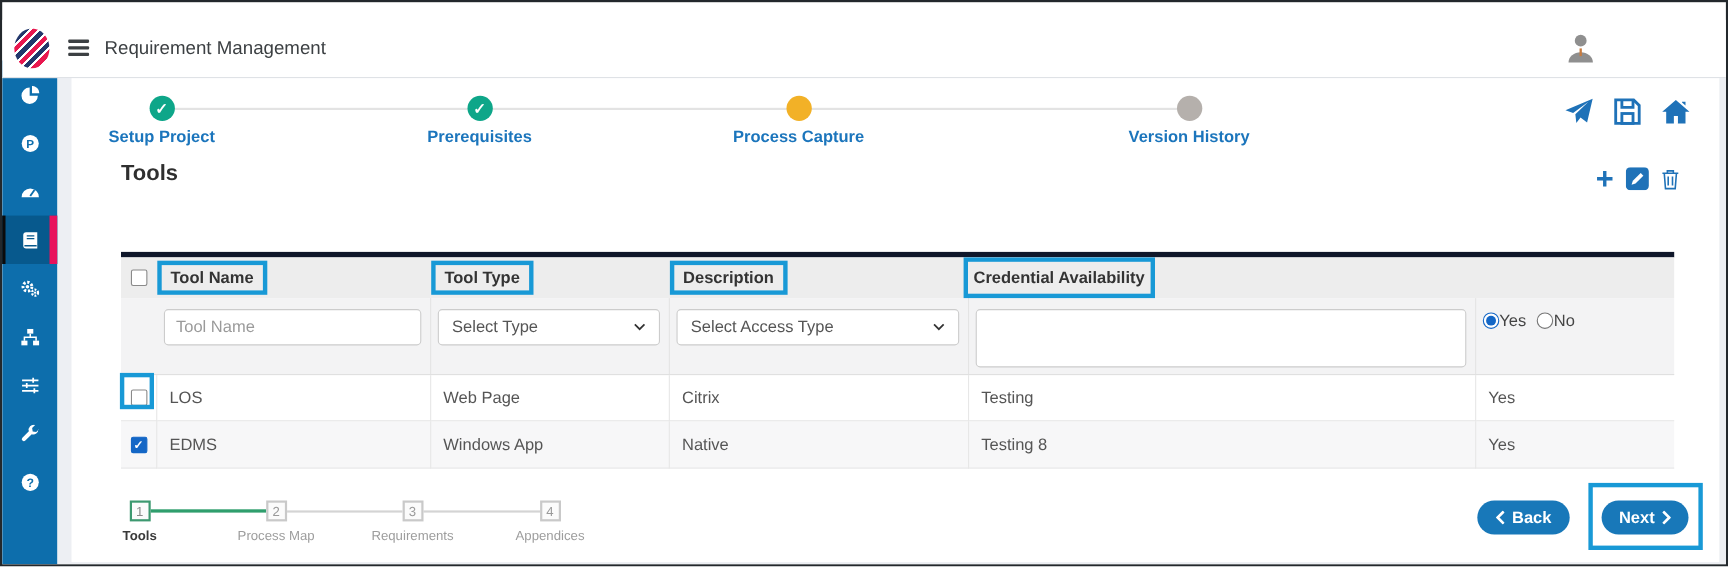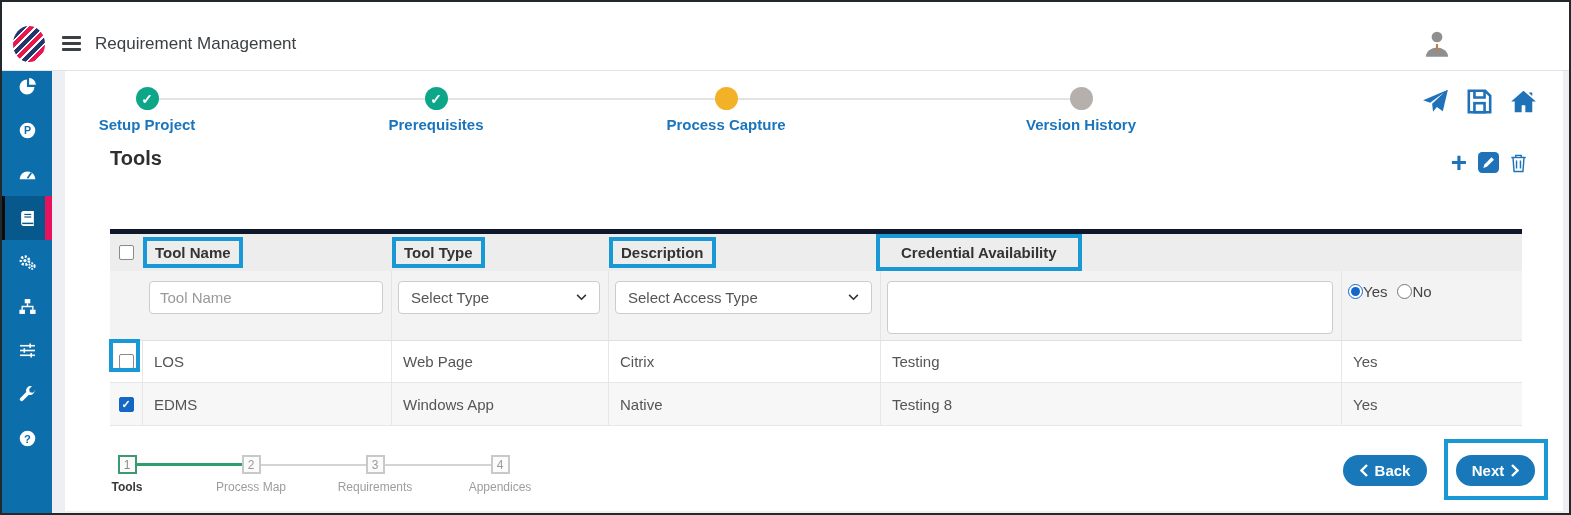--- a/index.html
+++ b/index.html
@@ -253,21 +253,21 @@
           <div class="tcell">
               <span class="annot hl">Tool Name</span>
             </div>
           <div class="tcell">
               <span class="annot hl">Tool Type</span>
             </div>
           <div class="tcell">
               <span class="annot hl">Description</span>
             </div>
           <div class="tcell" style="position:relative;">
-              <span class="annot hl" style="margin-left:-5px; white-space:nowrap; padding:6px 21px;">Credential Availability</span>
+              <span class="annot hl" style="margin-left:-5px; white-space:nowrap; padding:6px 5px;">Credential Availability</span>
             </div>
         </div>
 
         <div class="trow filter-row">
           <div class="tcell cbcell"></div>
           <div class="tcell"><input class="f-input" placeholder="Tool Name" style=""></div>
           <div class="tcell">
             <div class="f-select">
               <span>Select Type</span>
               <svg width="11" height="7" viewBox="0 0 12 8">

